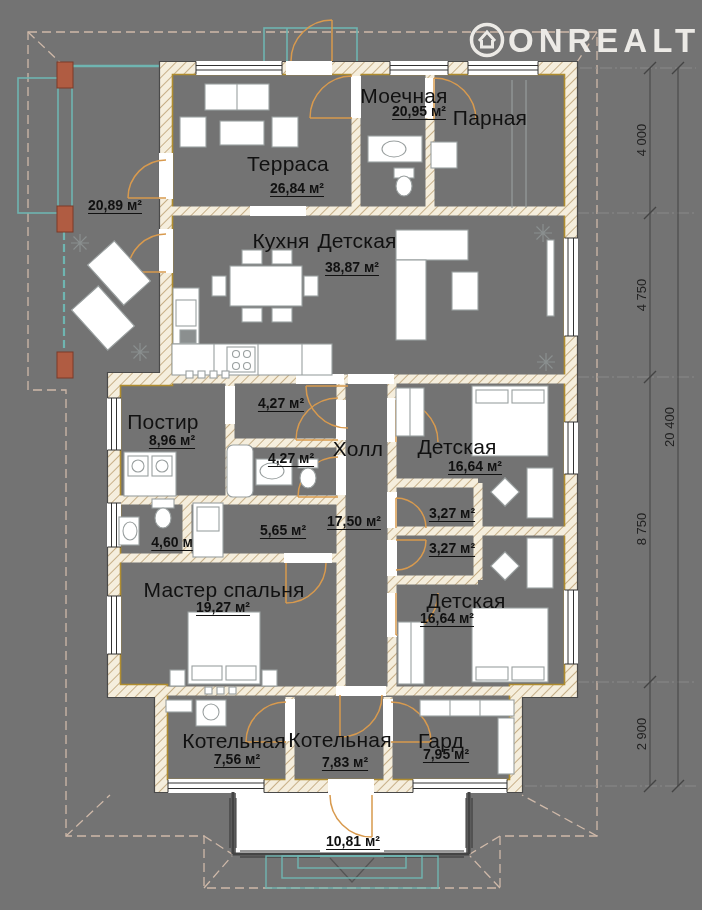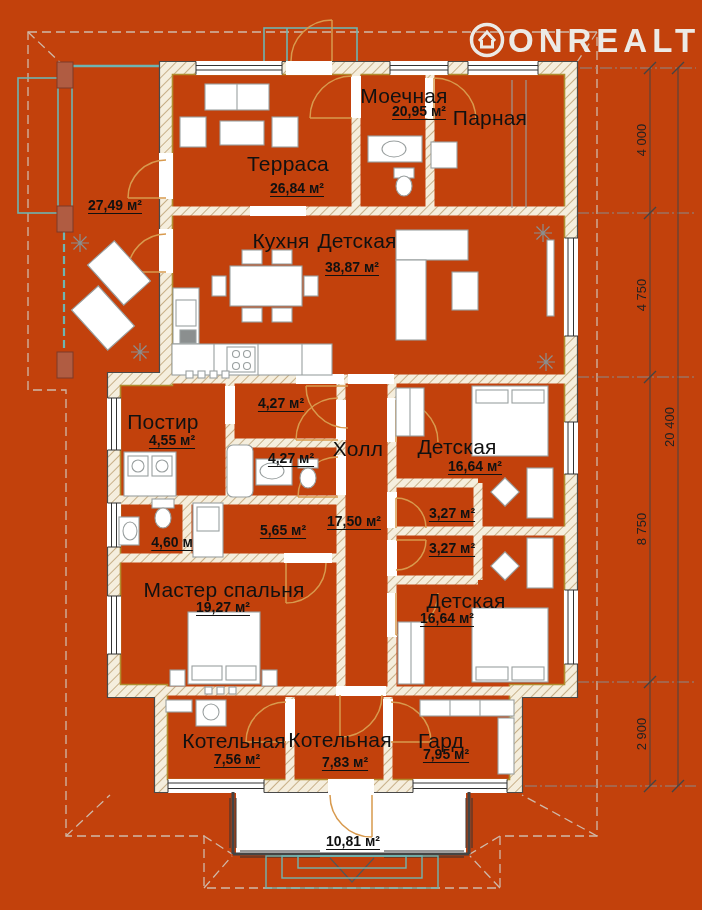--- a/index.html
+++ b/index.html
@@ -1,16 +1,16 @@
 <!DOCTYPE html>
 <html><head>
 <meta charset="utf-8">
 <style>
   html,body{margin:0;padding:0;background:#fff;}
-  #stage{position:relative;width:702px;height:910px;background:#c2410c;overflow:hidden;
+  #stage{position:relative;width:702px;height:910px;background:#737373;overflow:hidden;
          font-family:"Liberation Sans",sans-serif;}
   #plan-svg{position:absolute;left:0;top:0;}
   .lbl{position:absolute;transform:translate(-50%,-50%);white-space:nowrap;color:#111;line-height:1;}
   .rname{font-size:21px;letter-spacing:.2px;}
   .rarea{font-size:14px;font-weight:700;text-decoration:underline;text-underline-offset:3px;}
   .dim{position:absolute;transform:translate(-50%,-50%) rotate(-90deg);font-size:13px;color:#222;white-space:nowrap;}
   .wm-text{position:absolute;left:508px;top:22px;font-size:33px;font-weight:700;
            letter-spacing:5px;color:#eceae6;}
   .wm-icon{position:absolute;left:468px;top:21px;}
 </style>
@@ -277,29 +277,29 @@
 </svg>
 
 <svg class="wm-icon" width="38" height="38" viewBox="0 0 38 38">
   <circle cx="19" cy="19" r="15.5" stroke="#eceae6" stroke-width="3.5" fill="none"></circle>
   <path d="M11,20 L19,11 L27,20 M13.5,19 V26 H24.5 V19" stroke="#eceae6" stroke-width="3" fill="none"></path>
 </svg>
 <div class="wm-text">ONREALT</div>
 
 <div class="lbl rname" style="left:288px;top:163px">Терраса</div>
 <div class="lbl rarea" style="left:297px;top:188px">26,84 м²</div>
-<div class="lbl rarea" style="left:115px;top:205px">27,49 м²</div>
+<div class="lbl rarea" style="left:115px;top:205px">20,89 м²</div>
 <div class="lbl rname" style="left:404px;top:95px">Моечная</div>
 <div class="lbl rarea" style="left:419px;top:111px">20,95 м²</div>
 <div class="lbl rname" style="left:490px;top:117px">Парная</div>
 <div class="lbl rname" style="left:281px;top:240px">Кухня</div>
 <div class="lbl rname" style="left:357px;top:240px">Детская</div>
 <div class="lbl rarea" style="left:352px;top:267px">38,87 м²</div>
 <div class="lbl rname" style="left:163px;top:421px">Постир</div>
-<div class="lbl rarea" style="left:172px;top:440px">4,55 м²</div>
+<div class="lbl rarea" style="left:172px;top:440px">8,96 м²</div>
 <div class="lbl rarea" style="left:281px;top:403px">4,27 м²</div>
 <div class="lbl rarea" style="left:291px;top:458px">4,27 м²</div>
 <div class="lbl rname" style="left:358px;top:448px">Холл</div>
 <div class="lbl rarea" style="left:354px;top:521px">17,50 м²</div>
 <div class="lbl rname" style="left:457px;top:446px">Детская</div>
 <div class="lbl rarea" style="left:475px;top:466px">16,64 м²</div>
 <div class="lbl rarea" style="left:452px;top:513px">3,27 м²</div>
 <div class="lbl rarea" style="left:452px;top:548px">3,27 м²</div>
 <div class="lbl rarea" style="left:172px;top:542px">4,60 м</div>
 <div class="lbl rarea" style="left:283px;top:530px">5,65 м²</div>

